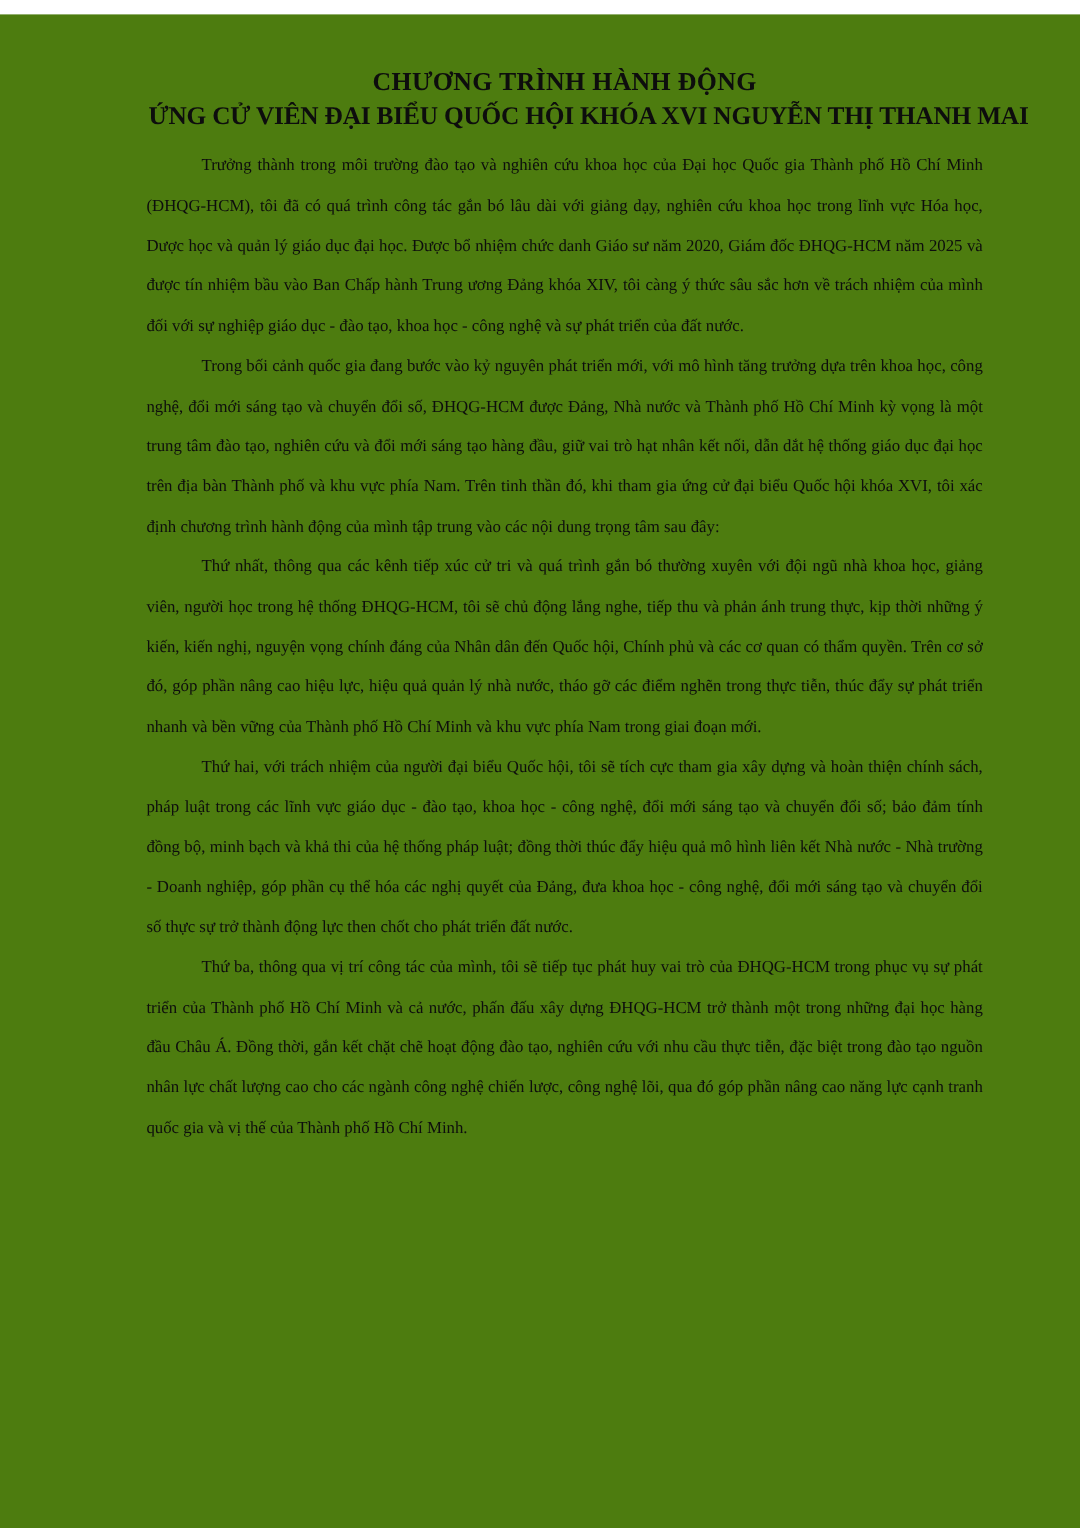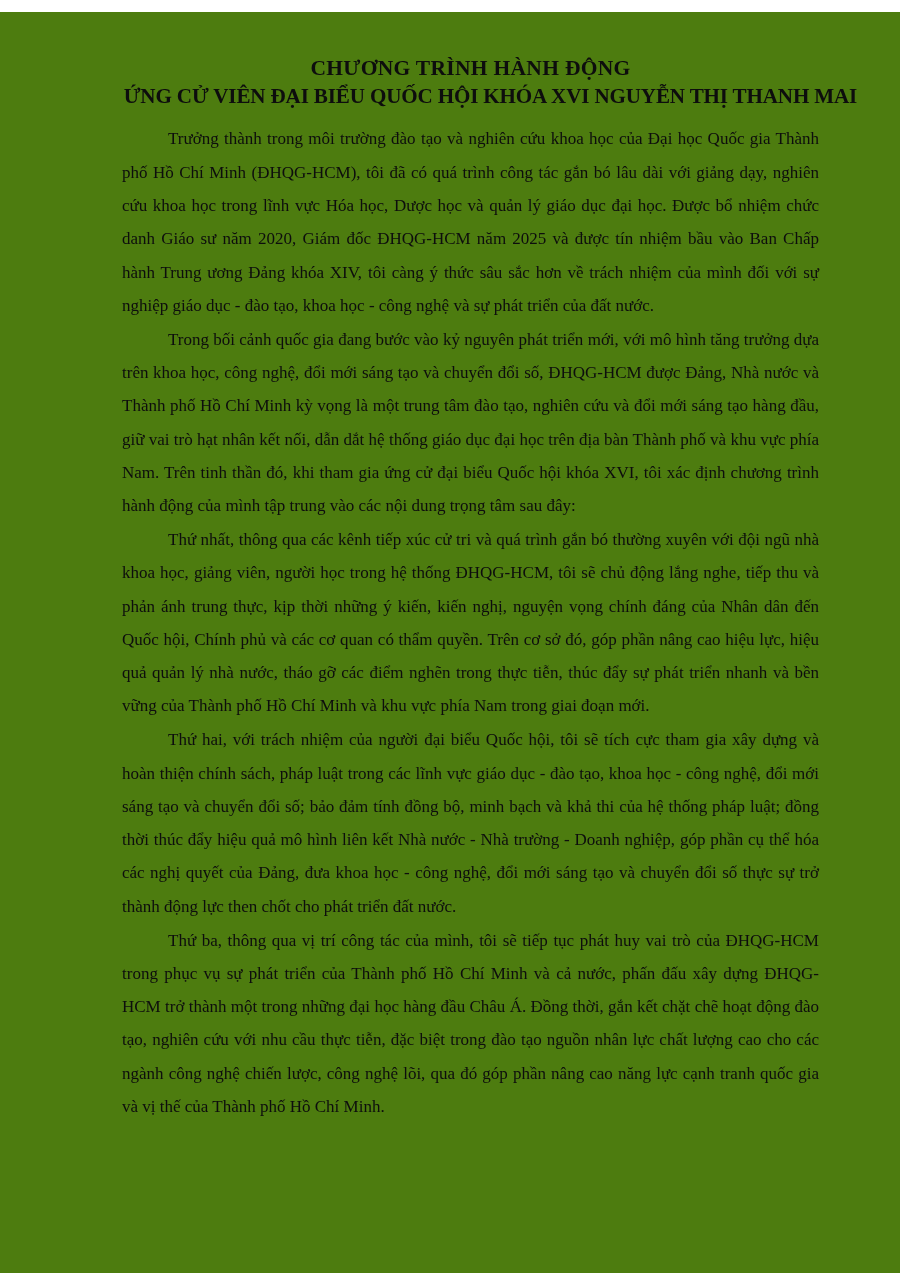--- a/index.html
+++ b/index.html
@@ -53,21 +53,21 @@
   }
 
   .body-text {
     margin-top: 13px;
   }
 
   .para {
     margin: 0 0 0.5px 0;
     text-align: justify;
     text-justify: inter-word;
-    font-size: 17px;
+    font-size: 14px;
     line-height: 33.3px;
     text-indent: 46px;
     hyphens: none;
   }
 
   .para .lead {
     font-weight: normal;
   }
 
   

